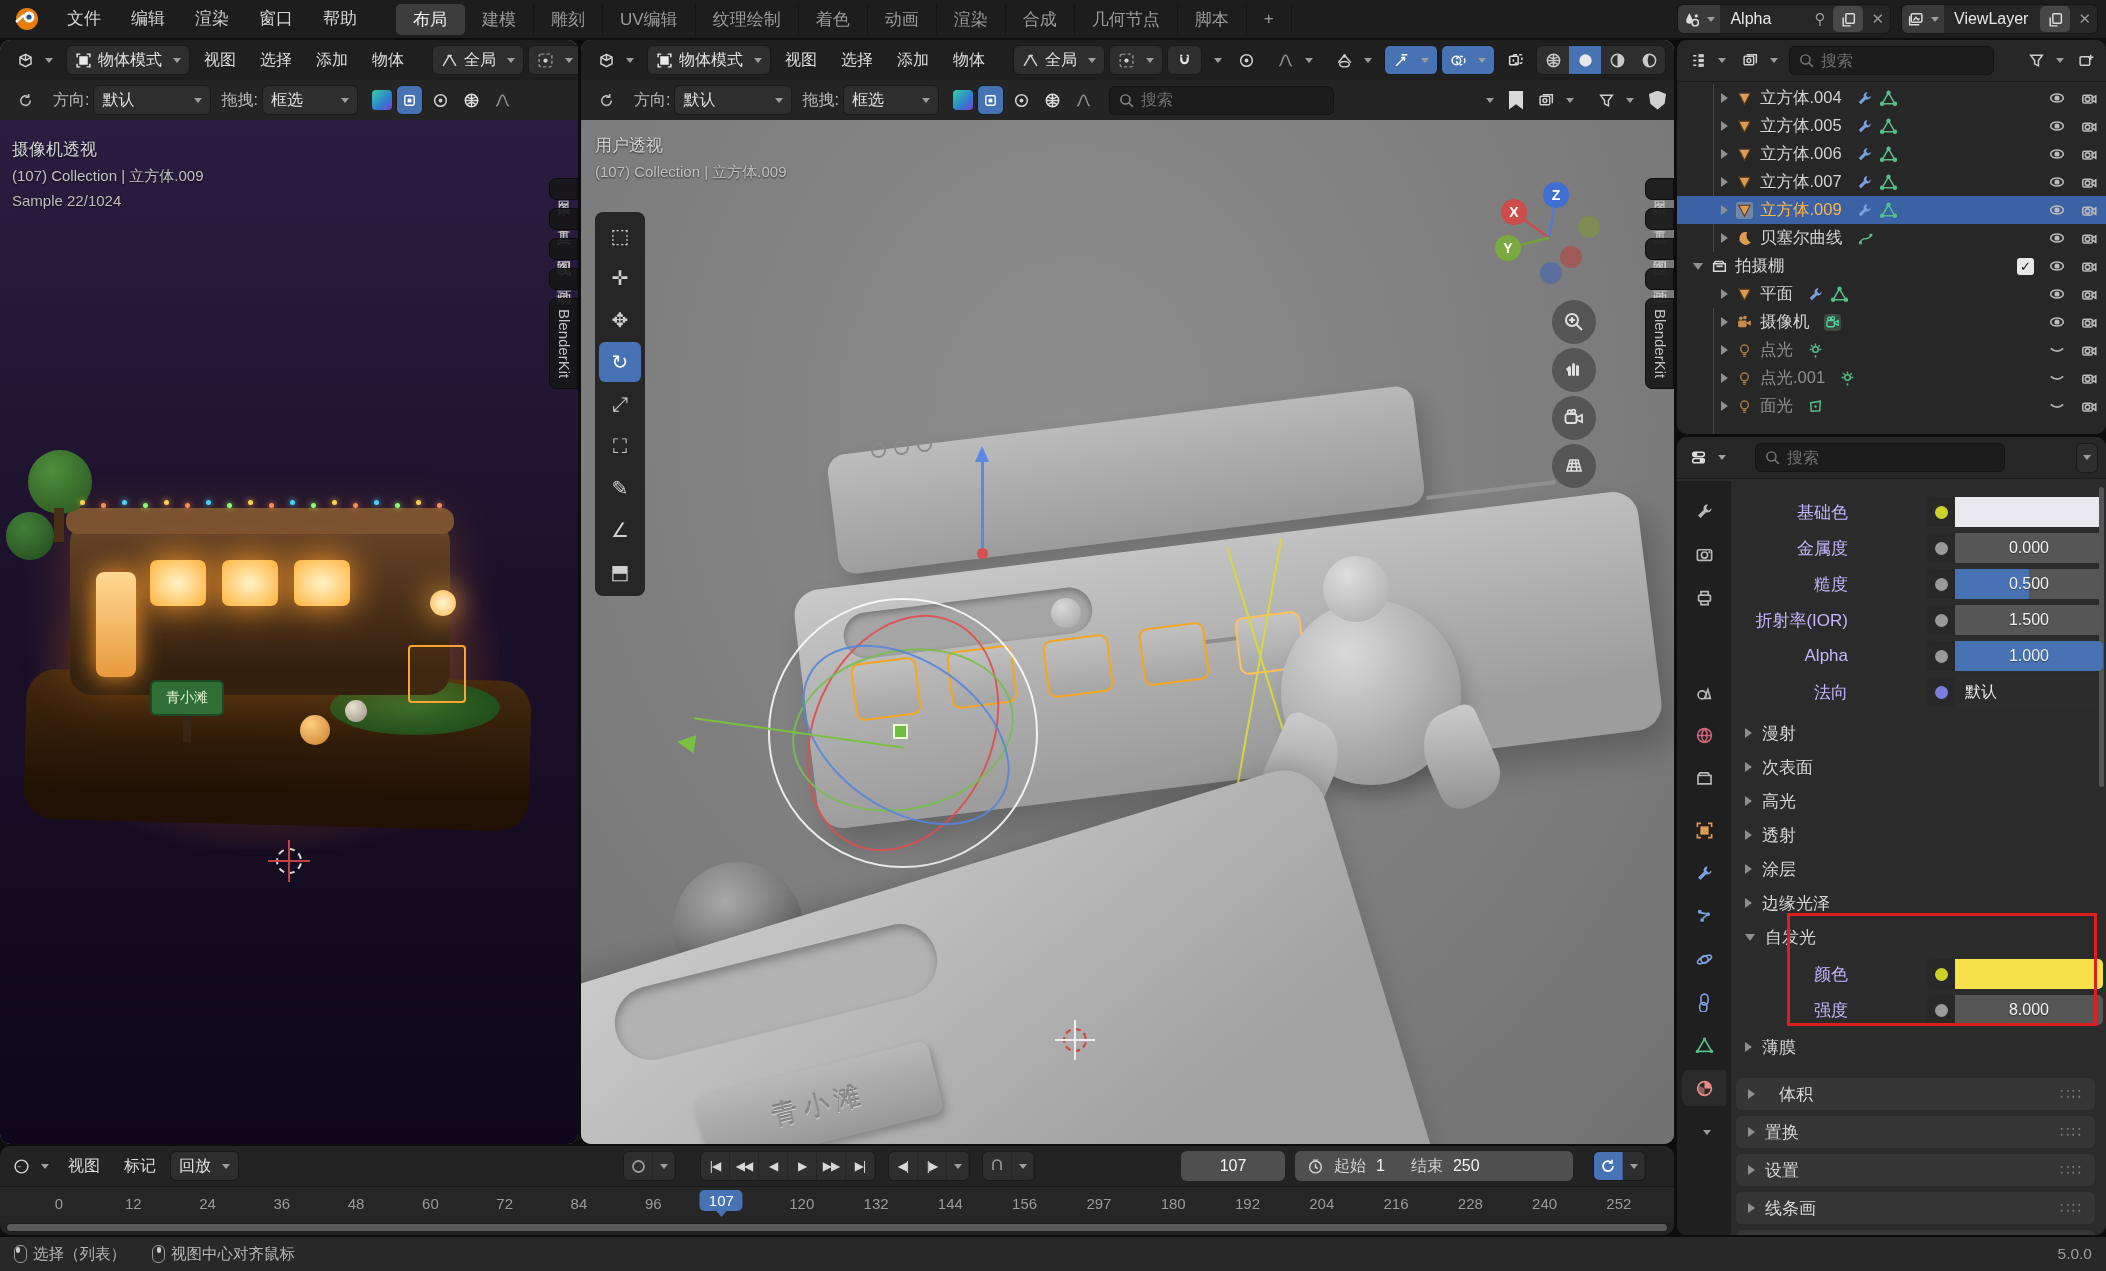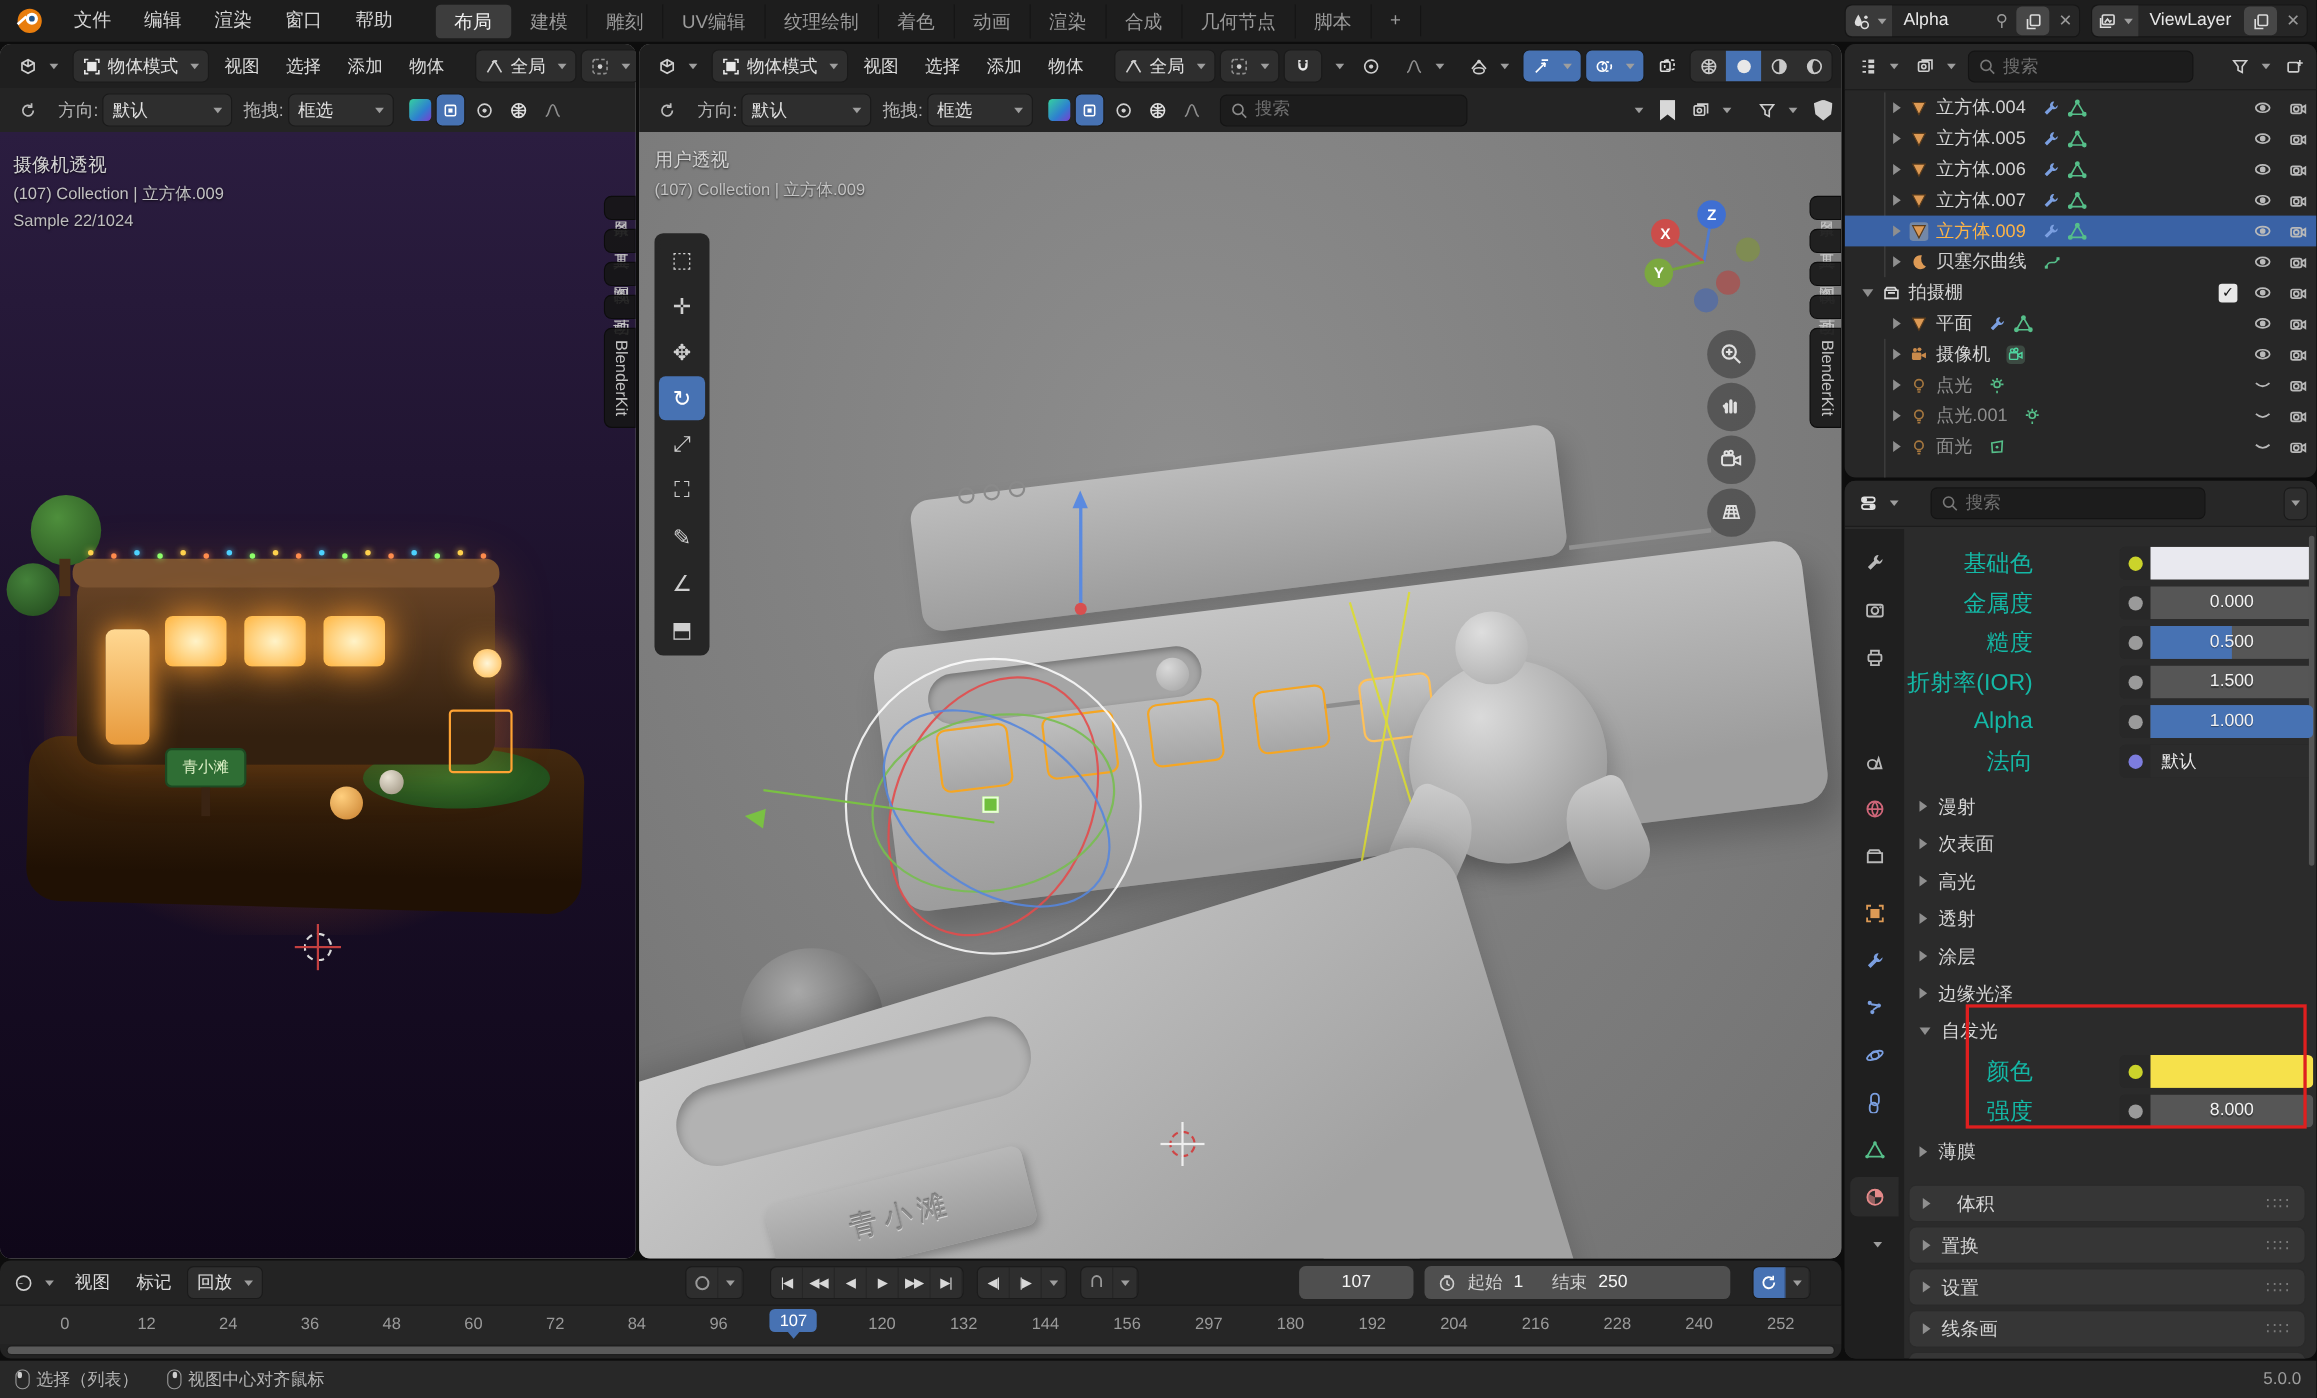--- a/index.html
+++ b/index.html
@@ -78,21 +78,21 @@
   .guide { position:absolute; width:1px; background:#454545; }
   .chkbox { width:17px; height:17px; background:#e8e8e8; border-radius:3px; color:#111; font-size:13px; display:flex; align-items:center; justify-content:center; font-weight:bold; }
 
   
   #props { left:1677px; top:437px; width:429px; height:798px; background:#2b2b2b; }
   #prop-tabs { position:absolute; left:0; top:44px; bottom:0; width:54px; background:#1f1f1f; display:flex; flex-direction:column; align-items:center; padding-top:12px; gap:7px; }
   .ptab { width:44px; height:36px; border-radius:7px 0 0 7px; display:flex; align-items:center; justify-content:center; }
   .ptab.active { background:#2b2b2b; }
   #prop-content { position:absolute; left:54px; top:44px; right:8px; bottom:0; }
   .prow { position:absolute; height:30px; display:flex; align-items:center; width:100%; }
-  .plabel { position:absolute; right:250px; left:0; text-align:right; color:#14b8a6; font-size:21px; }
+  .plabel { position:absolute; right:250px; left:0; text-align:right; color:#c4b5fd; font-size:17px; }
   .pfield { position:absolute; left:196px; width:176px; height:30px; border-radius:5px; overflow:hidden; display:flex; background:#2a2a2a; }
   .dotseg { width:28px; background:#282828; display:flex; align-items:center; justify-content:center; flex:none; }
   .dotseg i { width:13px; height:13px; border-radius:50%; display:block; }
   .slider { flex:1; position:relative; background:#565656; display:flex; align-items:center; justify-content:center; color:#f2f2f2; font-size:16px; }
   .slider .fill { position:absolute; left:0; top:0; bottom:0; background:#4772b3; }
   .slider span { position:relative; z-index:1; text-shadow:0 1px 1px rgba(0,0,0,.4); }
   .sect { position:absolute; left:14px; display:flex; align-items:center; gap:10px; color:#d6d6d6; font-size:17px; height:28px; }
   .bpanel { position:absolute; left:4px; right:2px; height:34px; background:#363636; border:1px solid #2a2a2a; border-radius:7px; display:flex; align-items:center; gap:10px; padding:0 12px; color:#d6d6d6; font-size:17px; }
   .bpanel .dots { margin-left:auto; color:#7a7a7a; letter-spacing:2px; font-size:15px; }
   #red-box { position:absolute; border:3px solid #df1f1f; z-index:20; pointer-events:none; }

